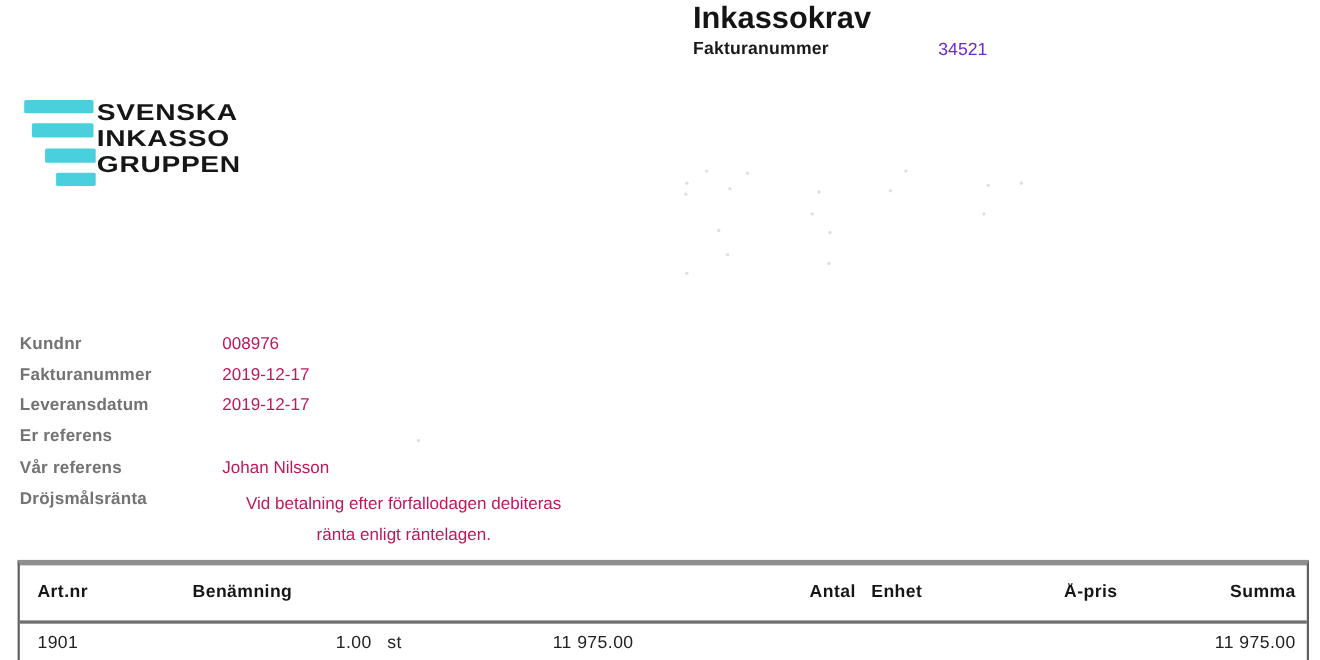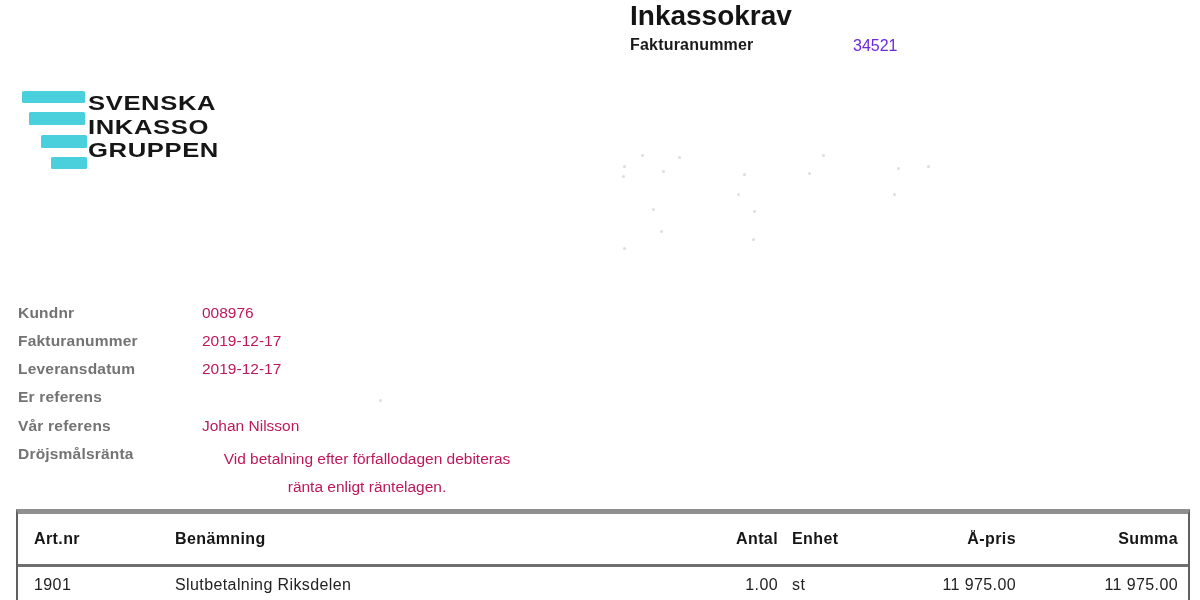--- a/index.html
+++ b/index.html
@@ -137,19 +137,18 @@
   <div class="tbl-row tbl-header">
     <div class="cell c1">Art.nr</div>
     <div class="cell c2">Benämning</div>
     <div class="cell c3">Antal</div>
     <div class="cell c4">Enhet</div>
     <div class="cell c5">Å-pris</div>
     <div class="cell c6">Summa</div>
   </div>
   <div class="tbl-row tbl-data">
     <div class="cell c1">1901</div>
-    <div class="cell c2">Slutbetalning Riksdelen</div>
     <div class="cell c3">1.00</div>
     <div class="cell c4">st</div>
     <div class="cell c5">11 975.00</div>
     <div class="cell c6">11 975.00</div>
   </div>
 </div>
 
 </body></html>

